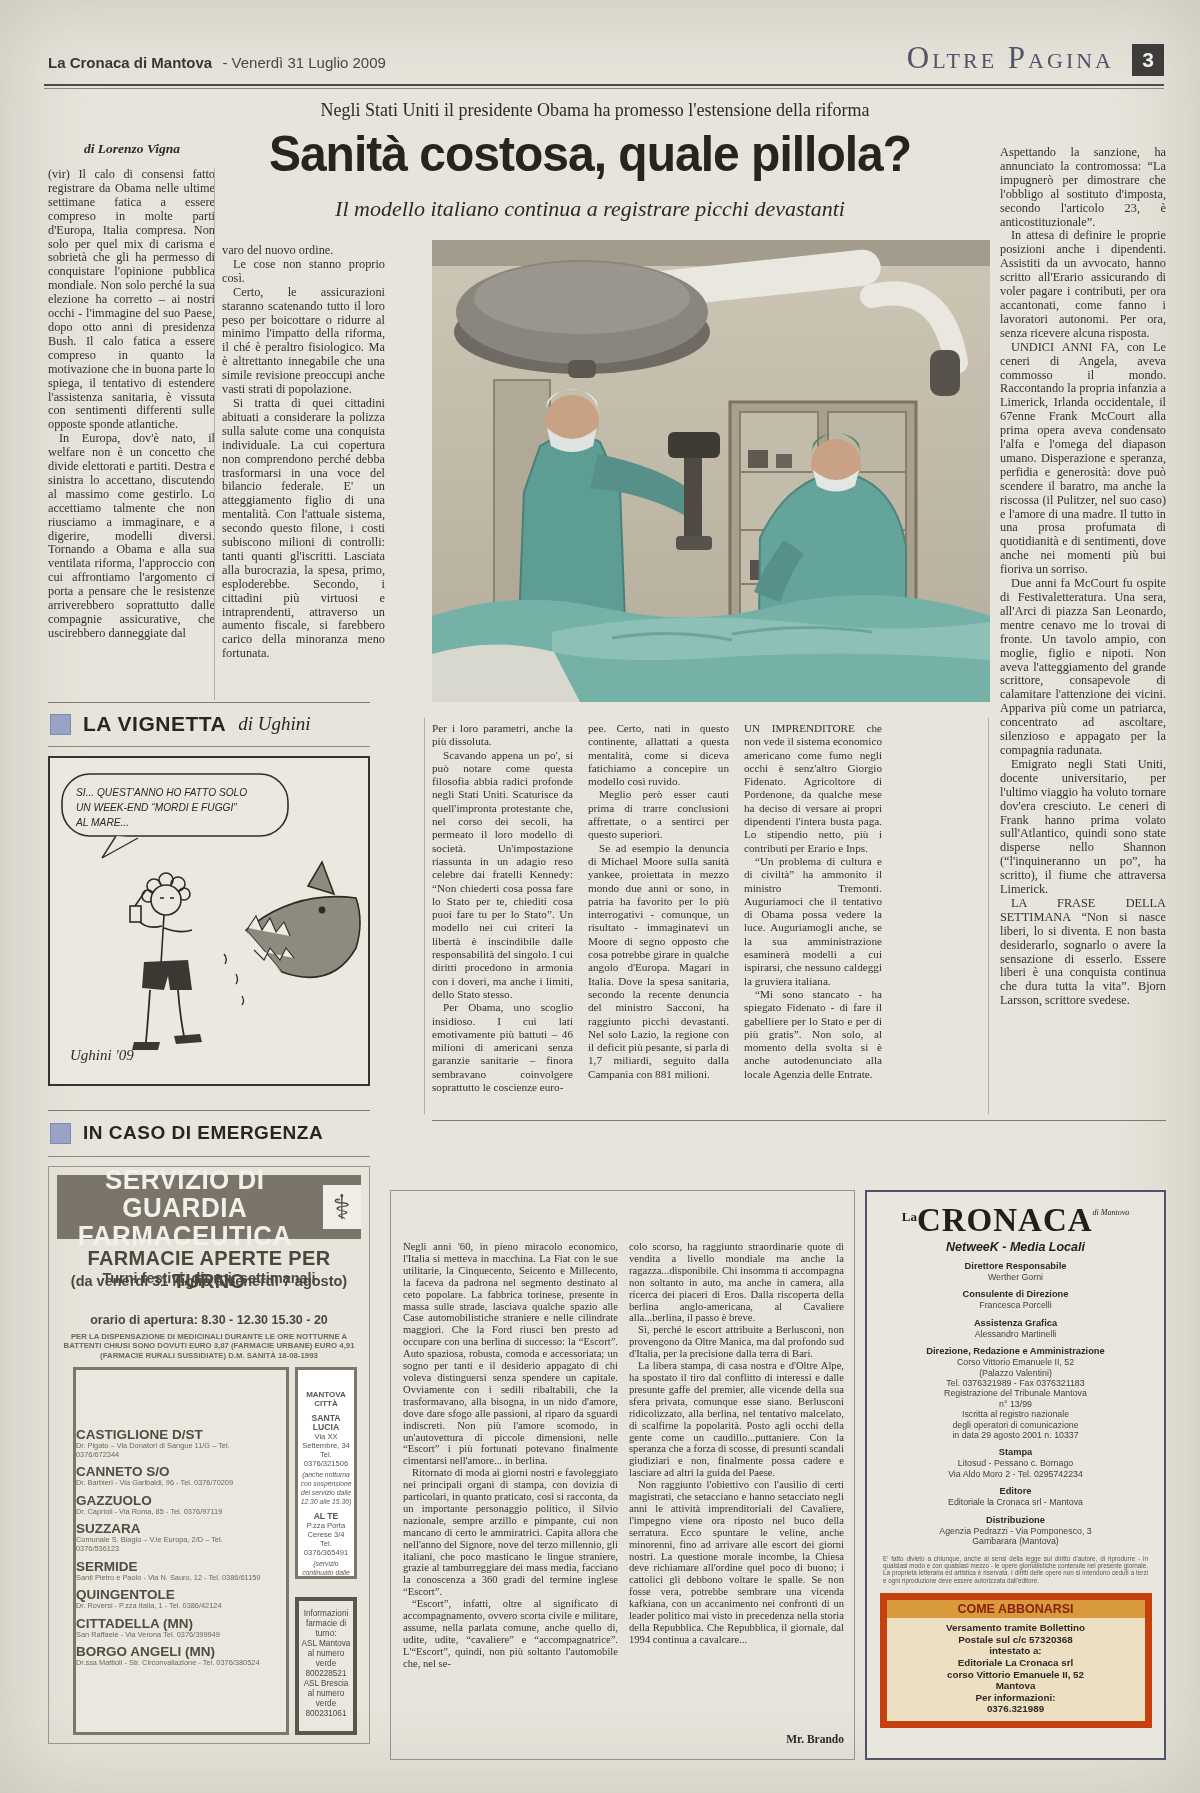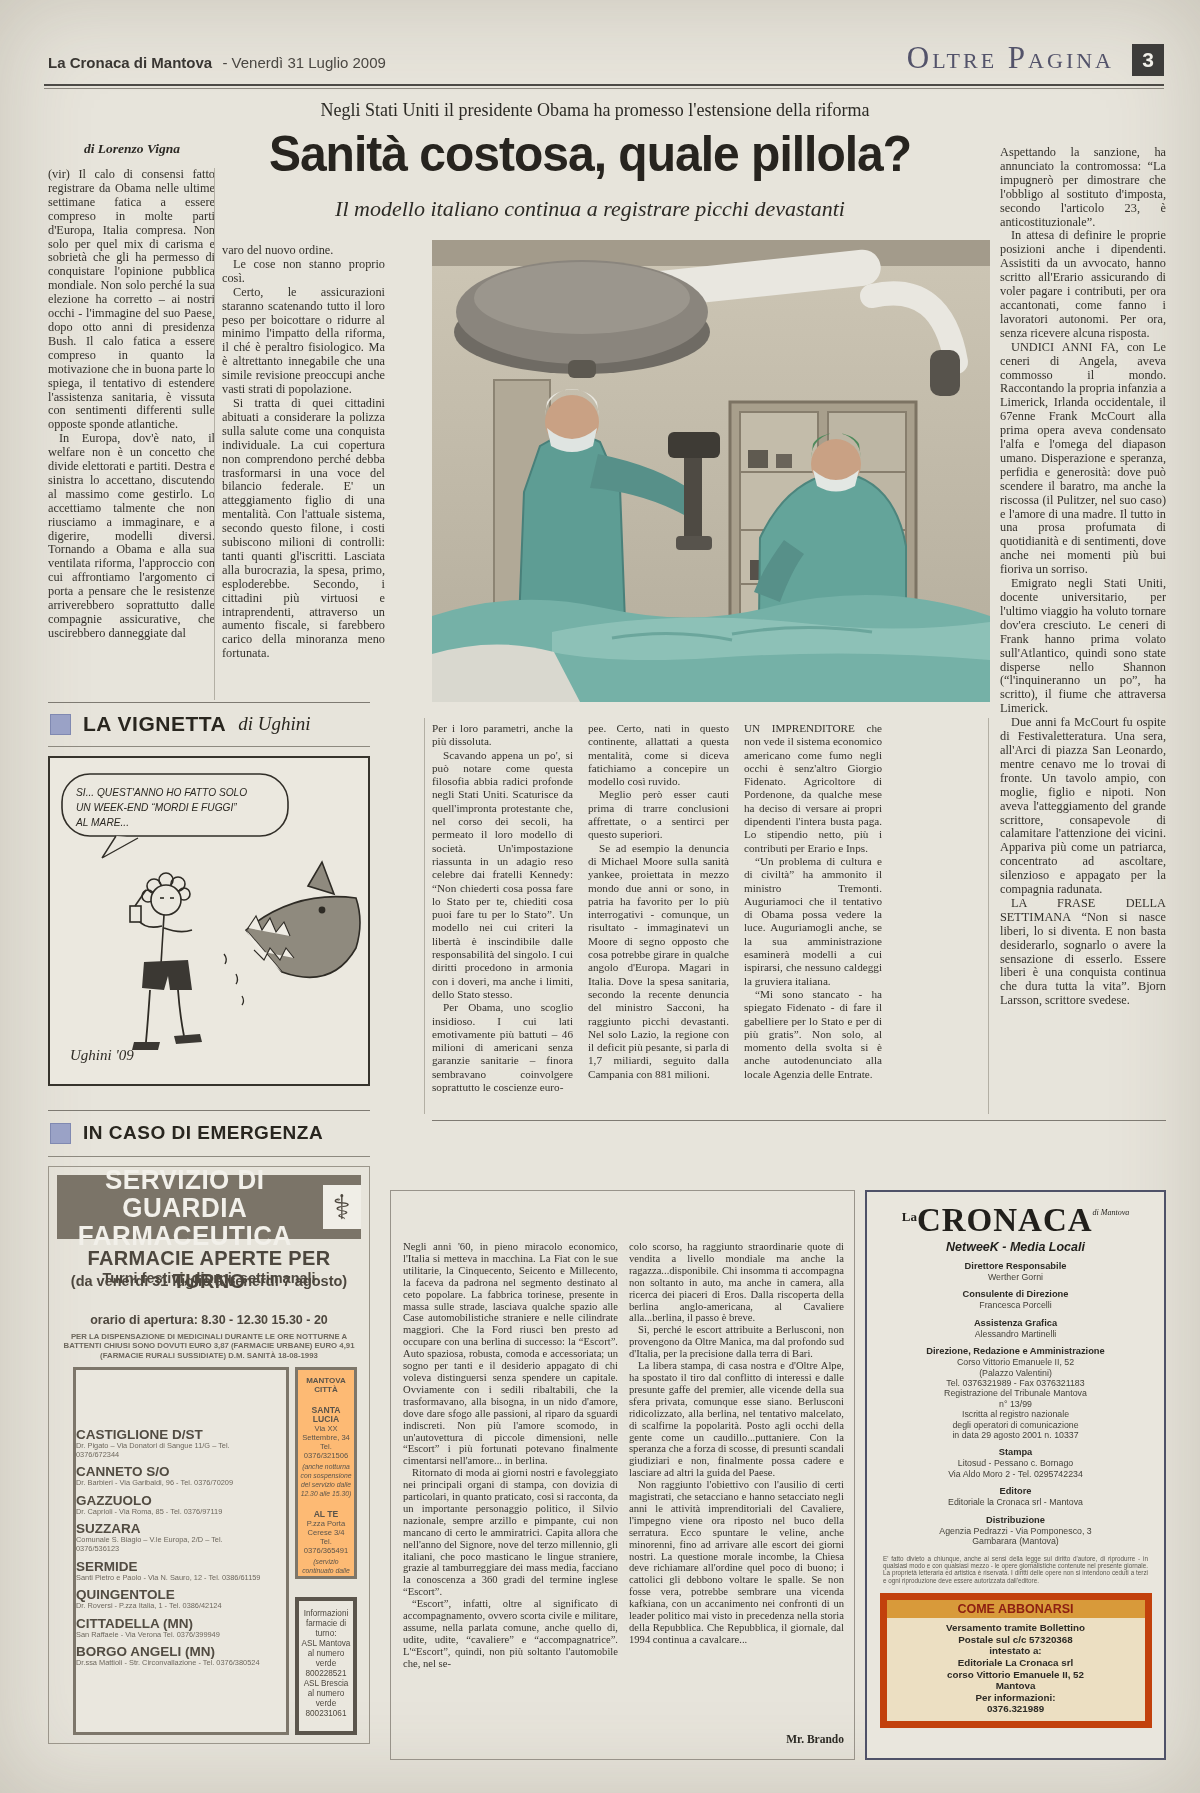--- a/index.html
+++ b/index.html
@@ -53,23 +53,23 @@
   .gf-cad { width:44px; height:44px; background:#f0eee7; color:#4c463d; display:flex; align-items:center;
     justify-content:center; font-size:34px; }
   .gf-c { position:absolute; left:8px; right:8px; text-align:center; font-family:"Liberation Sans", sans-serif; color:#4d473e; }
   .gf-t1 { font-weight:bold; font-size:20px; letter-spacing:.3px; }
   .gf-t2 { font-weight:bold; font-size:14.5px; }
   .gf-note { font-weight:bold; font-size:7.8px; line-height:9.3px; color:#6d675c; }
   .pharmbox { border:3px solid #7d766a; background:#eae7de; text-align:left;
     font-family:"Liberation Sans", sans-serif; color:#57514a; overflow:hidden; }
   .pharm-name { font-weight:bold; font-size:13.5px; line-height:14px; margin-top:6px; color:#524c42; }
   .pharm-detail { font-size:7.4px; line-height:8.6px; white-space:pre-line; color:#6d675c; }
-  .citybox { border:3px solid #7d766a; background:#fdba74; font-family:"Liberation Sans", sans-serif;
-    color:#5a544b; text-align:center; font-size:7.6px; line-height:9px; padding:6px 2px; overflow:hidden; }
-  .citybox .cb-name { font-weight:bold; font-size:8.6px; margin-top:12px; }
+  .citybox { border:3px solid #7d766a; background:#ffffff; font-family:"Liberation Sans", sans-serif;
+    color:#5a544b; text-align:center; font-size:7.6px; line-height:9px; padding:20px 2px; overflow:hidden; }
+  .citybox .cb-name { font-weight:bold; font-size:8.6px; margin-top:6px; }
   .citybox .cb-note { font-style:italic; font-size:6.8px; margin-top:2px; }
   .infobox { border:4px solid #5b554c; background:#eae7de; font-family:"Liberation Sans", sans-serif;
     color:#4e483f; text-align:center; font-size:8.2px; line-height:10px; padding:8px 2px; white-space:pre-line; overflow:hidden; }
 
   
   .escortbox { border:1px solid #98938a; }
   .escort-head { position:absolute; left:10px; right:10px; top:10px; height:30px; background:#cac6bc;
     display:flex; align-items:center; justify-content:center; font-family:"Liberation Sans", sans-serif;
     font-weight:bold; font-size:16.5px; color:#24221d; }
   .escort-col { font-size:10.6px; line-height:11.9px; text-align:justify; color:#34312b; overflow:hidden; }
@@ -191,22 +191,22 @@
     </div>
   <div class="abs bodycol bodycol-sm" style="left:744px; top:722px; width:138px; height:388px;">
       <p>UN IMPRENDITORE che non vede il sistema economico americano come fumo negli occhi è senz'altro Giorgio Fidenato. Agricoltore di Pordenone, da qualche mese ha deciso di versare ai propri dipendenti l'intera busta paga. Lo stipendio netto, più i contributi per Erario e Inps.</p>
       <p>“Un problema di cultura e di civiltà” ha ammonito il ministro Tremonti. Auguriamoci che il tentativo di Obama possa vedere la luce. Auguriamogli anche, se la sua amministrazione esaminerà modelli a cui ispirarsi, che nessuno caldeggi la gruviera italiana.</p>
       <p>“Mi sono stancato - ha spiegato Fidenato - di fare il gabelliere per lo Stato e per di più gratis”. Non solo, al momento della svolta si è anche autodenunciato alla locale Agenzia delle Entrate.</p>
     </div>
   <div class="abs bodycol" style="left:1000px; top:146px; width:166px; height:966px;">
       <p>Aspettando la sanzione, ha annunciato la contromossa: “La impugnerò per dimostrare che l'obbligo al sostituto d'imposta, secondo l'articolo 23, è anticostituzionale”.</p>
       <p>In attesa di definire le proprie posizioni anche i dipendenti. Assistiti da un avvocato, hanno scritto all'Erario assicurando di voler pagare i contributi, per ora accantonati, come fanno i lavoratori autonomi. Per ora, senza ricevere alcuna risposta.</p>
       <p>UNDICI ANNI FA, con Le ceneri di Angela, aveva commosso il mondo. Raccontando la propria infanzia a Limerick, Irlanda occidentale, il 67enne Frank McCourt alla prima opera aveva condensato l'alfa e l'omega del diapason umano. Disperazione e speranza, perfidia e generosità: dove può scendere il baratro, ma anche la riscossa (il Pulitzer, nel suo caso) e l'amore di una madre. Il tutto in una prosa profumata di quotidianità e di sentimenti, dove anche nei momenti più bui fioriva un sorriso.</p>
+      <p>Due anni fa McCourt fu ospite di Festivaletteratura. Una sera, all'Arci di piazza San Leonardo, mentre cenavo me lo trovai di fronte. Un tavolo ampio, con moglie, figlio e nipoti. Non aveva l'atteggiamento del grande scrittore, consapevole di calamitare l'attenzione dei vicini. Appariva più come un patriarca, concentrato ad ascoltare, silenzioso e appagato per la compagnia radunata.</p>
       <p>Emigrato negli Stati Uniti, docente universitario, per l'ultimo viaggio ha voluto tornare dov'era cresciuto. Le ceneri di Frank hanno prima volato sull'Atlantico, quindi sono state disperse nello Shannon (“l'inquineranno un po”, ha scritto), il fiume che attraversa Limerick.</p>
-      <p>Due anni fa McCourt fu ospite di Festivaletteratura. Una sera, all'Arci di piazza San Leonardo, mentre cenavo me lo trovai di fronte. Un tavolo ampio, con moglie, figlio e nipoti. Non aveva l'atteggiamento del grande scrittore, consapevole di calamitare l'attenzione dei vicini. Appariva più come un patriarca, concentrato ad ascoltare, silenzioso e appagato per la compagnia radunata.</p>
       <p>LA FRASE DELLA SETTIMANA “Non si nasce liberi, lo si diventa. E non basta desiderarlo, sognarlo o avere la sensazione di esserlo. Essere liberi è una conquista continua che dura tutta la vita”. Bjorn Larsson, scrittore svedese.</p>
     </div>
 
   <div class="abs vrule" style="left:214px; top:168px; height:532px;"></div>
   <div class="abs vrule" style="left:424px; top:718px; height:396px;"></div>
   <div class="abs vrule" style="left:988px; top:718px; height:396px;"></div>
   <div class="abs hrule" style="left:432px; top:1120px; width:734px;"></div>
 
   <div class="abs hrule" style="left:48px; top:702px; width:322px;"></div>
   <div class="abs secthead" style="left:50px; top:712px; width:320px;">

